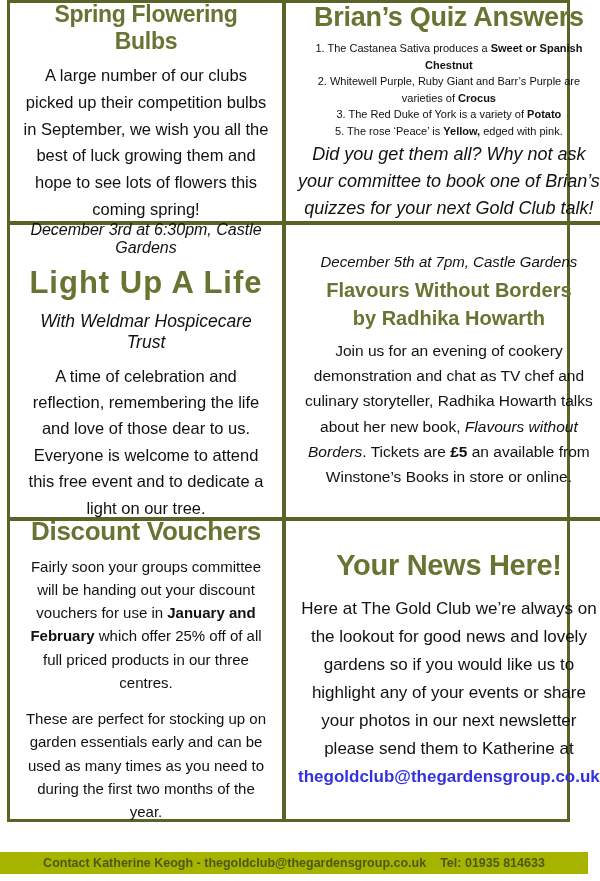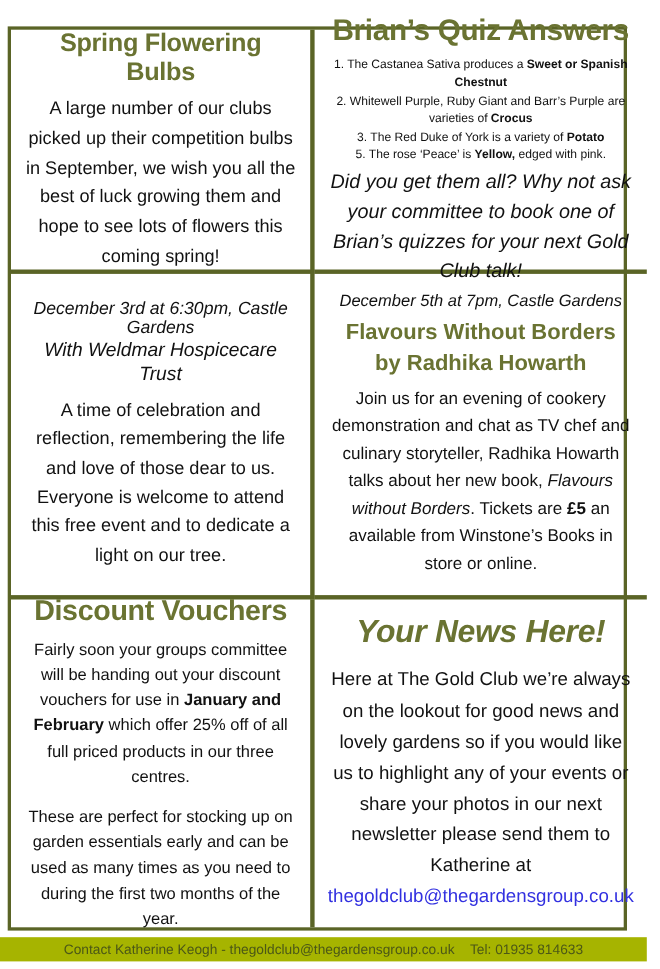--- a/index.html
+++ b/index.html
@@ -5,21 +5,21 @@
   * { box-sizing: border-box; margin: 0; padding: 0; }
   html, body { background: #ffffff; }
   body {
     width: 600px; height: 881px;
     position: relative;
     font-family: "Liberation Sans", sans-serif;
     color: #111;
     overflow: hidden;
   }
   .grid {
-    position: absolute; left: 7px; top: 24px;
+    position: absolute; left: 7px; top: 0;
     width: 563px;
     display: grid;
     grid-template-columns: 276px 1fr;
     grid-template-rows: 222px 296px 298px;
     border: 3px solid var(--olive-dark, #5a6426);
   }
   .cell {
     display: flex; flex-direction: column;
     justify-content: center; align-items: center;
     text-align: center;
@@ -27,49 +27,49 @@
   }
   .cell.col-left  { border-right: 4px solid var(--olive-dark, #5a6426); }
   .cell.row-top, .cell.row-mid { border-bottom: 4px solid var(--olive-dark, #5a6426); }
 
   .title { color: var(--olive, #6a7332); font-weight: bold; line-height: 1.15; }
   .t-bulbs   { font-size: 23px; margin-bottom: 8px; letter-spacing: -0.3px; }
   .t-quiz    { font-size: 27px; margin-bottom: 7px; letter-spacing: -0.3px; }
   .t-lual    { font-size: 31px; letter-spacing: 1px; margin: 8px 0 10px; }
   .t-fwb     { font-size: 20px; line-height: 1.4; margin: 4px 0 6px; }
   .t-dv      { font-size: 26px; margin-bottom: 8px; letter-spacing: -0.3px; }
-  .t-news    { font-size: 29px; margin-bottom: 12px; letter-spacing: -0.3px; font-style: italic; }
+  .t-news    { font-size: 29px; margin-bottom: 12px; letter-spacing: -0.3px; }
 
   .body { color: #111; }
   .b-bulbs { font-size: 16.5px; line-height: 1.62; }
   .b-lual  { font-size: 16.5px; line-height: 1.6; margin-top: 6px; }
   .b-fwb   { font-size: 15.5px; line-height: 1.62; }
   .b-dv    { font-size: 15px;   line-height: 1.55; }
   .b-dv + .b-dv { margin-top: 13px; }
   .b-news  { font-size: 17px;   line-height: 1.65; }
 
   .dateline { font-style: italic; font-size: 16px; }
   .d-fwb    { font-size: 15px; margin-bottom: 2px; }
   .subtitle { font-style: italic; font-size: 17.5px; margin-bottom: 4px; }
 
   .quiz-list { width: 100%; }
   .quiz-item { font-size: 11px; line-height: 1.5; }
   .quiz-note { font-style: italic; font-size: 18px; line-height: 1.5; margin-top: 2px; }
 
   .b { font-weight: bold; }
   .i { font-style: italic; }
-  .link { color: var(--link, #3230e0); font-weight: normal; cursor: pointer; }
+  .link { color: var(--link, #3230e0); font-weight: bold; cursor: pointer; }
 
   .footerbar {
     position: absolute; left: 0; top: 852;
     top: 852px; width: 588px; height: 22px;
     background: var(--bar, #a6b400);
     display: flex; align-items: center; justify-content: center;
     color: var(--bar-text, #4c5816);
-    font-size: 12.5px; font-weight: normal;
+    font-size: 12.5px; font-weight: bold;
     white-space: nowrap;
   }
   .footerbar .tel { margin-left: 14px; }
 </style>
 </head>
 <body>
 
 <div class="grid">
 
   <section class="cell col-left row-top">
@@ -83,20 +83,21 @@
         <div class="quiz-item"><span class="">1. The Castanea Sativa produces a </span><span class="b">Sweet or Spanish Chestnut</span></div>
         <div class="quiz-item"><span class="">2. Whitewell Purple, Ruby Giant and Barr’s Purple are varieties of </span><span class="b">Crocus</span></div>
         <div class="quiz-item"><span class="">3. The Red Duke of York is a variety of </span><span class="b">Potato</span></div>
         <div class="quiz-item"><span class="">5. The rose ‘Peace’ is </span><span class="b">Yellow,</span><span class=""> edged with pink.</span></div>
       </div>
     <p class="quiz-note">Did you get them all? Why not ask your committee to book one of Brian’s quizzes for your next Gold Club talk!</p>
   </section>
 
   <section class="cell col-left row-mid">
     <p class="dateline">December 3rd at 6:30pm, Castle Gardens</p>
+    <h2 class="title t-lual">Light Up A Life</h2>
     <p class="subtitle">With Weldmar Hospicecare Trust</p>
     <p class="body b-lual">A time of celebration and reflection, remembering the life and love of those dear to us. Everyone is welcome to attend this free event and to dedicate a light on our tree.</p>
   </section>
 
   <section class="cell row-mid">
     <p class="dateline d-fwb">December 5th at 7pm, Castle Gardens</p>
     <h2 class="title t-fwb">
       <span>Flavours Without Borders</span><br>
       <span>by Radhika Howarth</span>
     </h2>

